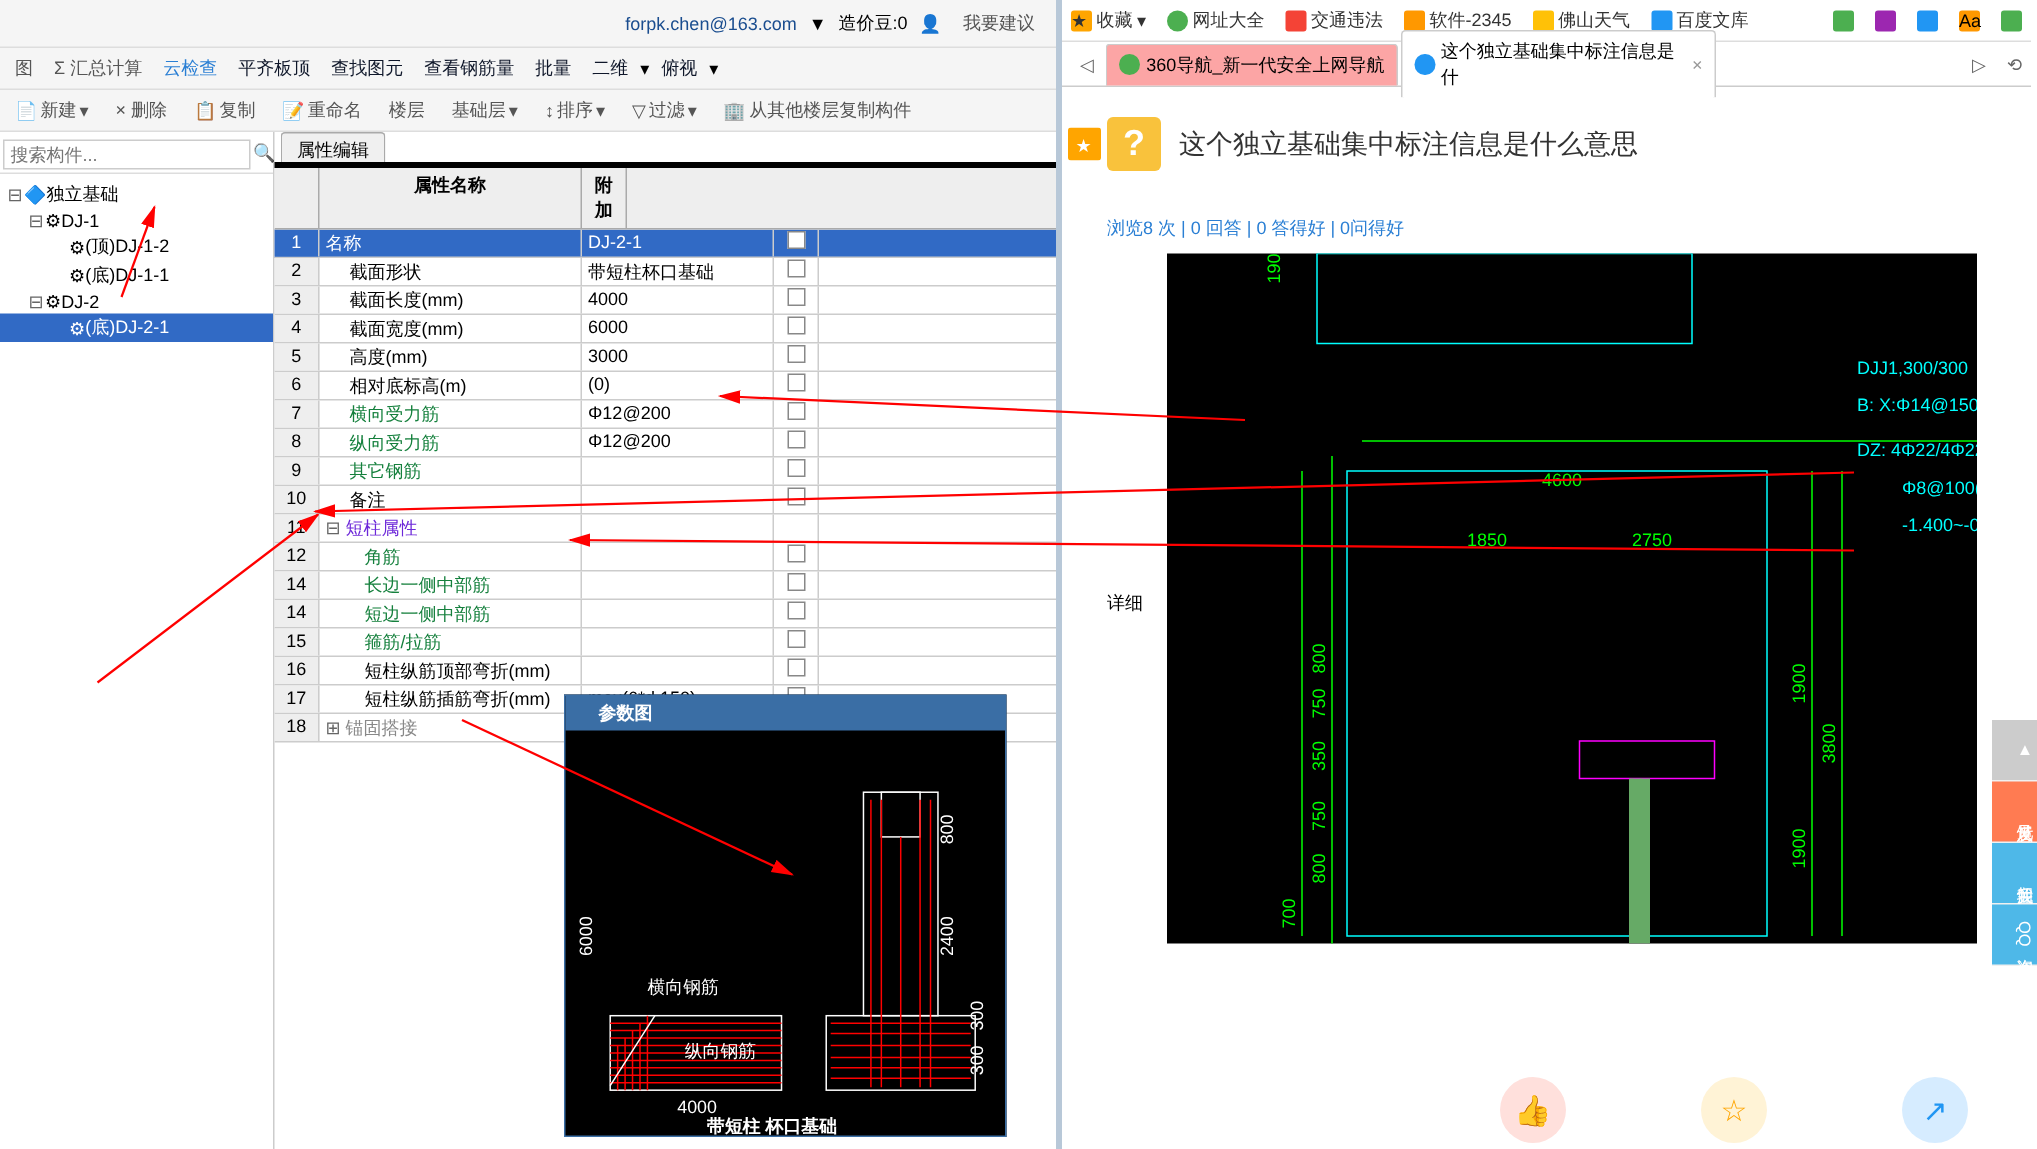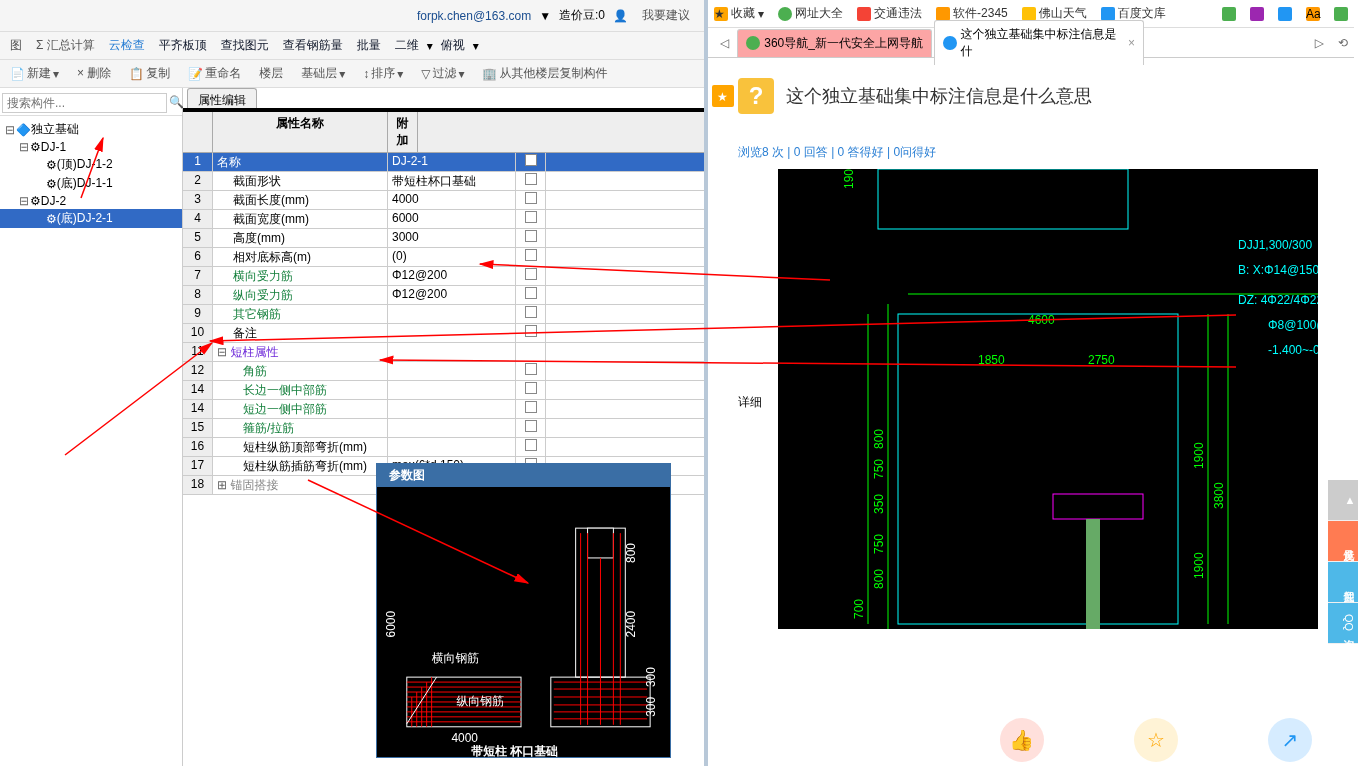--- a/index.html
+++ b/index.html
@@ -37,21 +37,21 @@
 .gr-num{width:30px;text-align:center;background:#eee}
 .gr-name{width:175px}
 .gr-val{width:128px}
 .gr-add{width:30px;text-align:center;color:#888}
 .grid-row.sel{background:#316ac5;color:#fff}
 .grid-row.sel .gr-num{background:#316ac5}
 .blue-link{color:#15803d}
 .gr-name.indent1{padding-left:20px}
 .gr-name.indent2{padding-left:30px}
 .param-img{position:absolute;left:376px;top:463px;width:295px;height:295px;background:#000;border:1px solid #3a6ea5}
-.param-title{background:#3a6ea5;color:#fff;padding:3px 12px;font-weight:bold}
+.param-title{background:#3a6ea5;color:#fff;padding:3px 22px;font-weight:bold}
 .cad-svg{width:100%;height:calc(100% - 22px)}
 .browser-bookmarks{height:28px;border-bottom:1px solid #ddd;display:flex;align-items:center;padding:0 6px;gap:14px}
 .bm-item{display:flex;align-items:center;gap:3px;cursor:pointer;color:#333}
 .browser-tabs{height:30px;display:flex;align-items:center;padding-left:6px;gap:2px;border-bottom:1px solid #ccc}
 .btab{padding:5px 8px;border:1px solid #ccc;border-bottom:none;background:#fca5a5;border-radius:3px 3px 0 0;display:flex;align-items:center;gap:4px;max-width:210px}
 .btab.active{background:#fff}
 .btab-close{color:#999;cursor:pointer}
 .nav-arrow{padding:0 6px;color:#666;cursor:pointer}
 .page-content{flex:1;padding:20px 30px;overflow:auto;position:relative}
 .q-title{display:flex;align-items:center;gap:12px;margin-bottom:30px}

